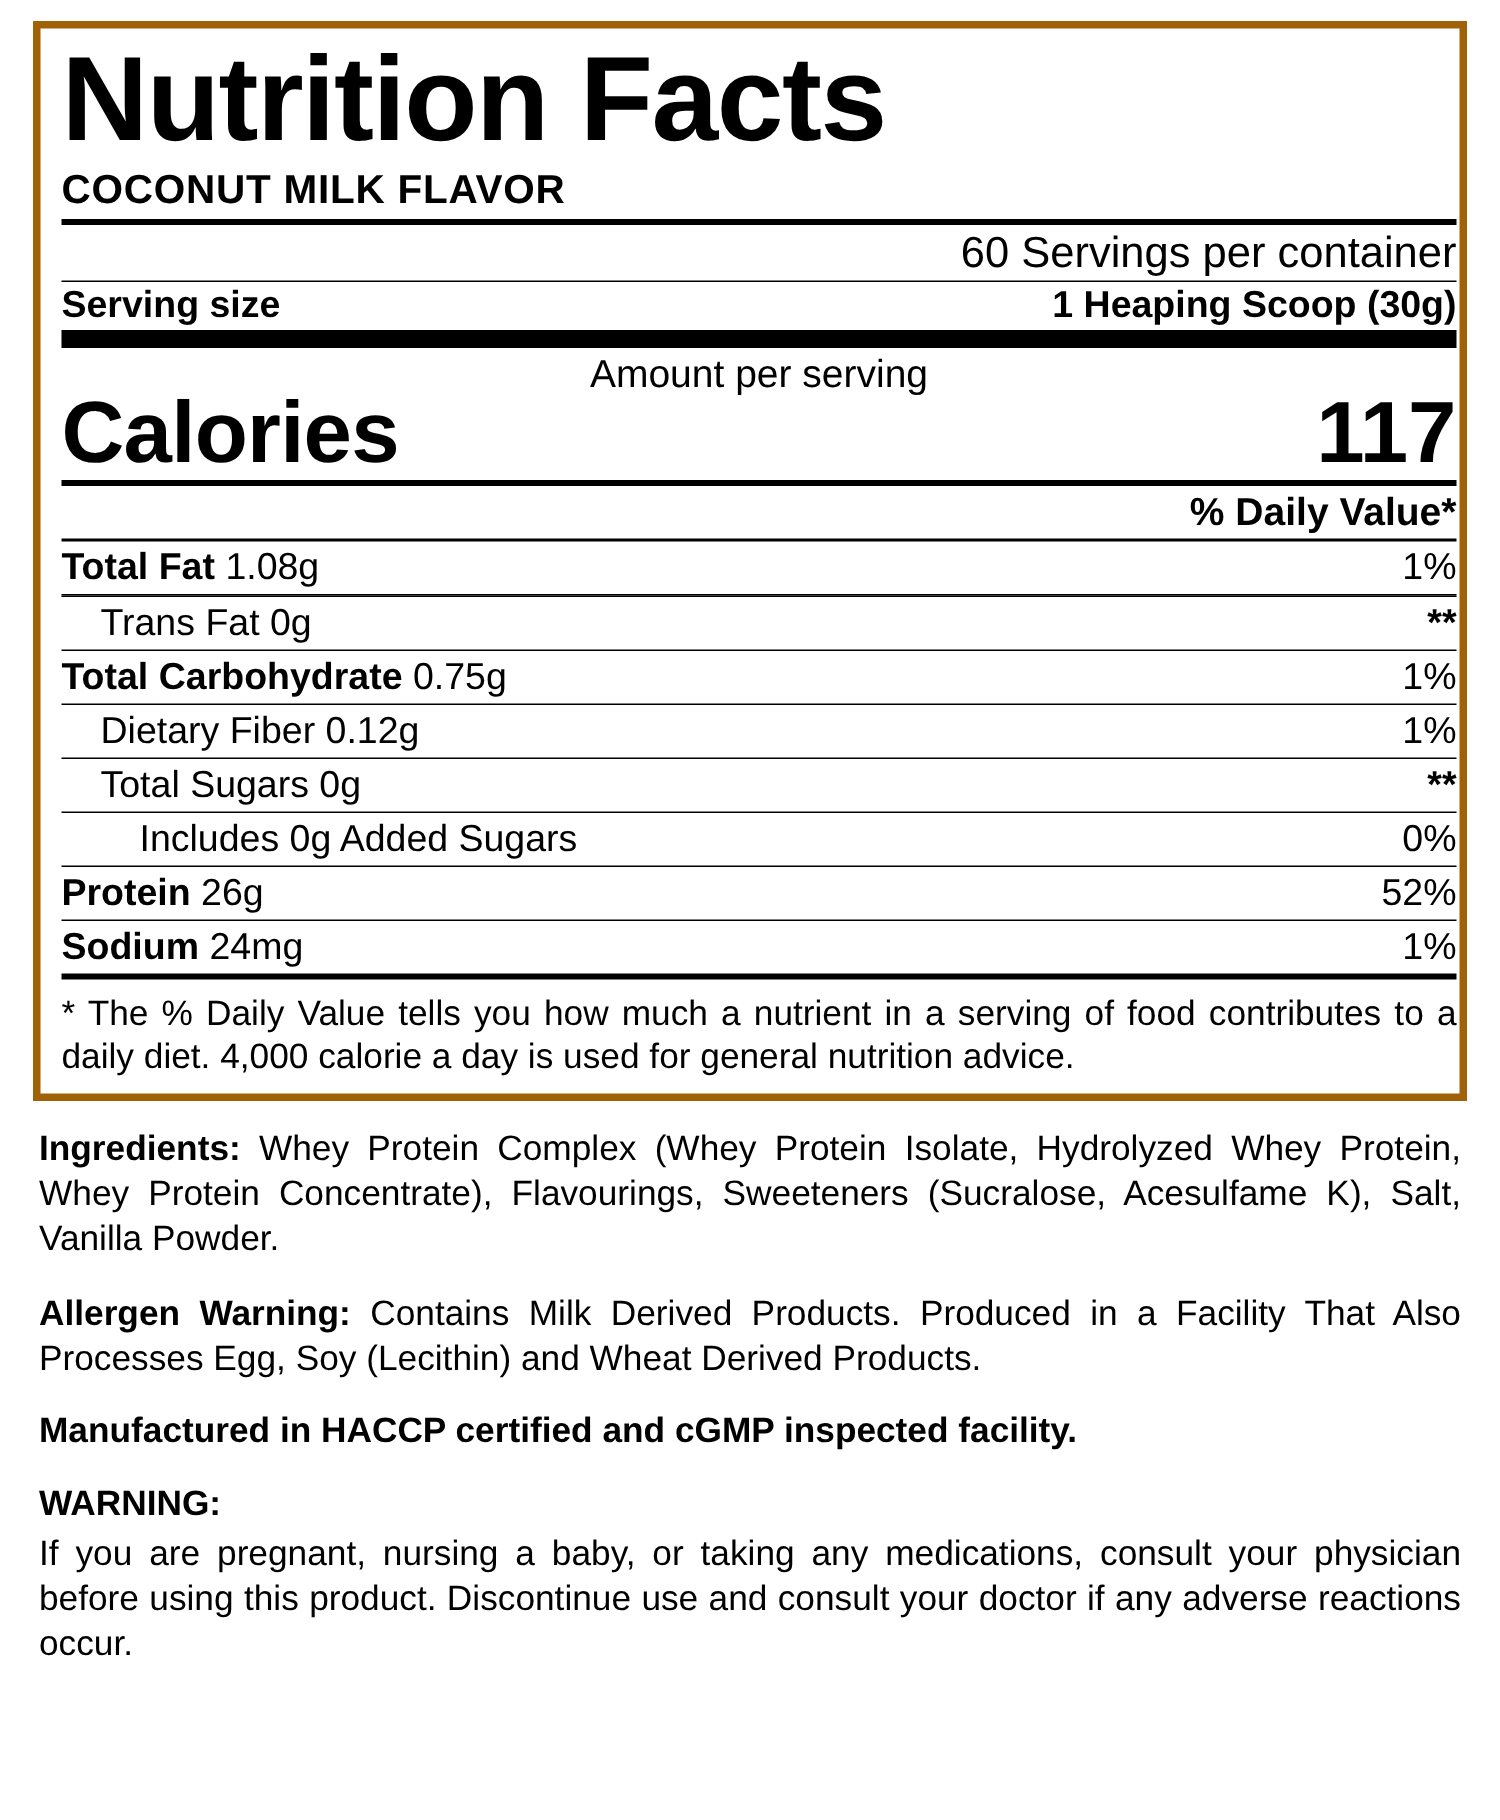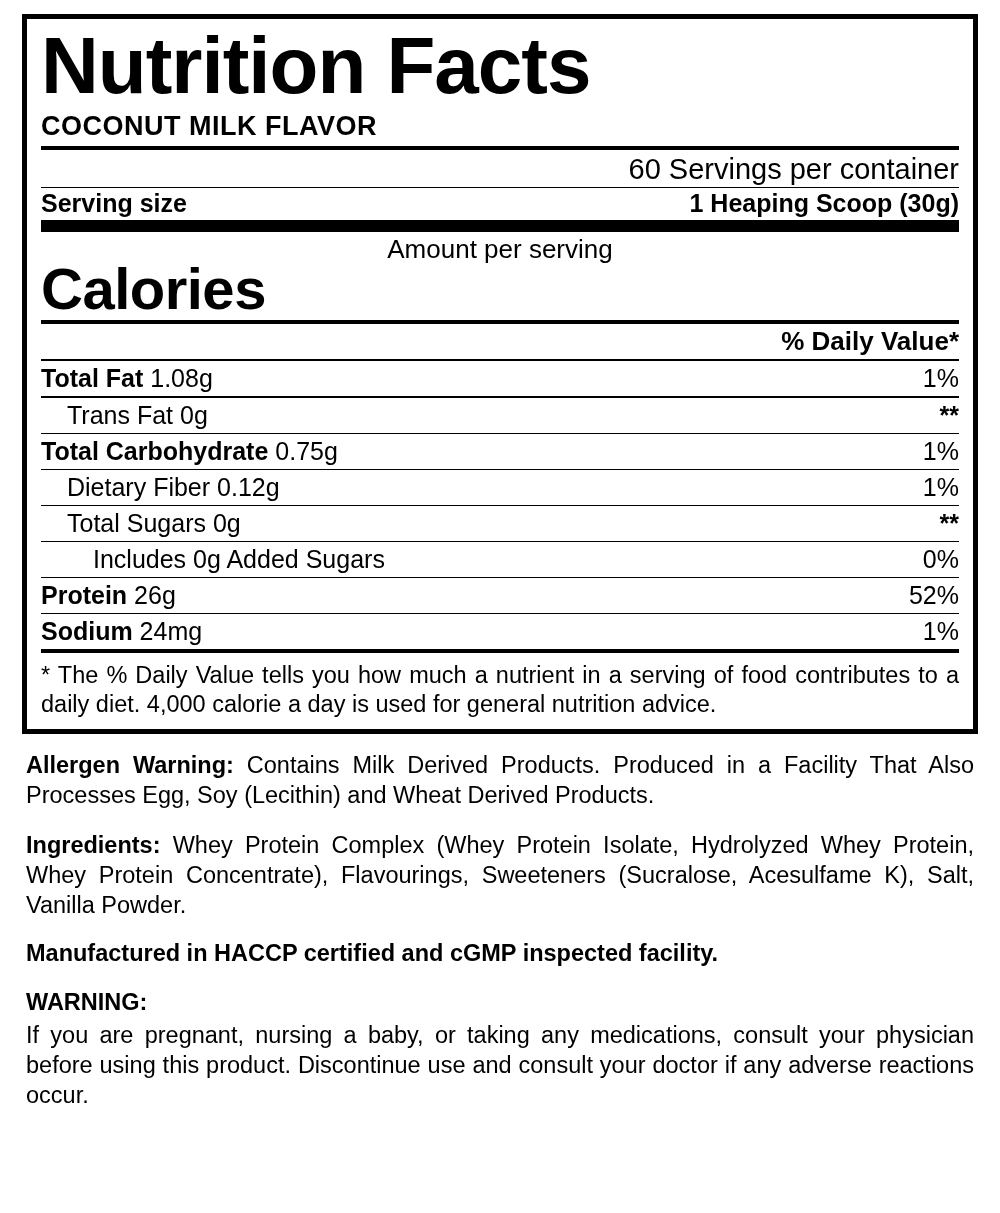--- a/index.html
+++ b/index.html
@@ -17,23 +17,23 @@
   #page {
     position: relative;
     width: 1000px;
     height: 1213px;
     box-sizing: border-box;
     padding: 14px 22px 0 22px;
   }
 
   
   .panel {
-    border: 5px solid #000000;
+    border: 5px solid #a16207;
     box-sizing: border-box;
-    padding: 6px 14px 10px 14px;
+    padding: 6px 2px 10px 14px;
     margin: 0 0 0 0;
     width: 956px;
   }
   .title {
     font-size: 80px;
     line-height: 0.98;
     font-weight: bold;
     letter-spacing: -1px;
     margin: 2px 0 0 0;
   }
@@ -169,20 +169,21 @@
       <div class="left">Serving size</div>
       <div class="right b">1 Heaping Scoop (30g)</div>
     </div>
 
     <div class="rule-thick"></div>
 
     <div class="amount-label">Amount per serving</div>
 
     <div class="cal-row">
       <div class="cal-word">Calories</div>
+      <div class="cal-num">117</div>
     </div>
 
     <div class="rule-med"></div>
 
     <div class="dv-row">% Daily Value*</div>
 
     <div class="rule-thin"></div>
 
     <div class="nut-line">
       <div class="name"><span class="b">Total Fat</span><span> 1.08g</span></div>
@@ -234,23 +235,23 @@
     </div>
 
     <div class="rule-med"></div>
 
     <div class="footnote">* The % Daily Value tells you how much a nutrient in a serving of food contributes to a daily diet. 4,000 calorie a day is used for general nutrition advice.</div>
 
   </div>
 
   <div class="below">
 
+    <div class="para"><span class="lbl">Ingredients:</span><span> Whey Protein Complex (Whey Protein Isolate, Hydrolyzed Whey Protein, Whey Protein Concentrate), Flavourings, Sweeteners (Sucralose, Acesulfame K), Salt, Vanilla Powder.</span></div>
+
     <div class="para"><span class="lbl">Allergen Warning:</span><span> Contains Milk Derived Products. Produced in a Facility That Also Processes Egg, Soy (Lecithin) and Wheat Derived Products.</span></div>
-
-    <div class="para"><span class="lbl">Ingredients:</span><span> Whey Protein Complex (Whey Protein Isolate, Hydrolyzed Whey Protein, Whey Protein Concentrate), Flavourings, Sweeteners (Sucralose, Acesulfame K), Salt, Vanilla Powder.</span></div>
 
     <div class="mfg">Manufactured in HACCP certified and cGMP inspected facility.</div>
 
     <div class="warn-head">WARNING:</div>
     <div class="para">If you are pregnant, nursing a baby, or taking any medications, consult your physician before using this product. Discontinue use and consult your doctor if any adverse reactions occur.</div>
 
   </div>
 
 </div>
 

